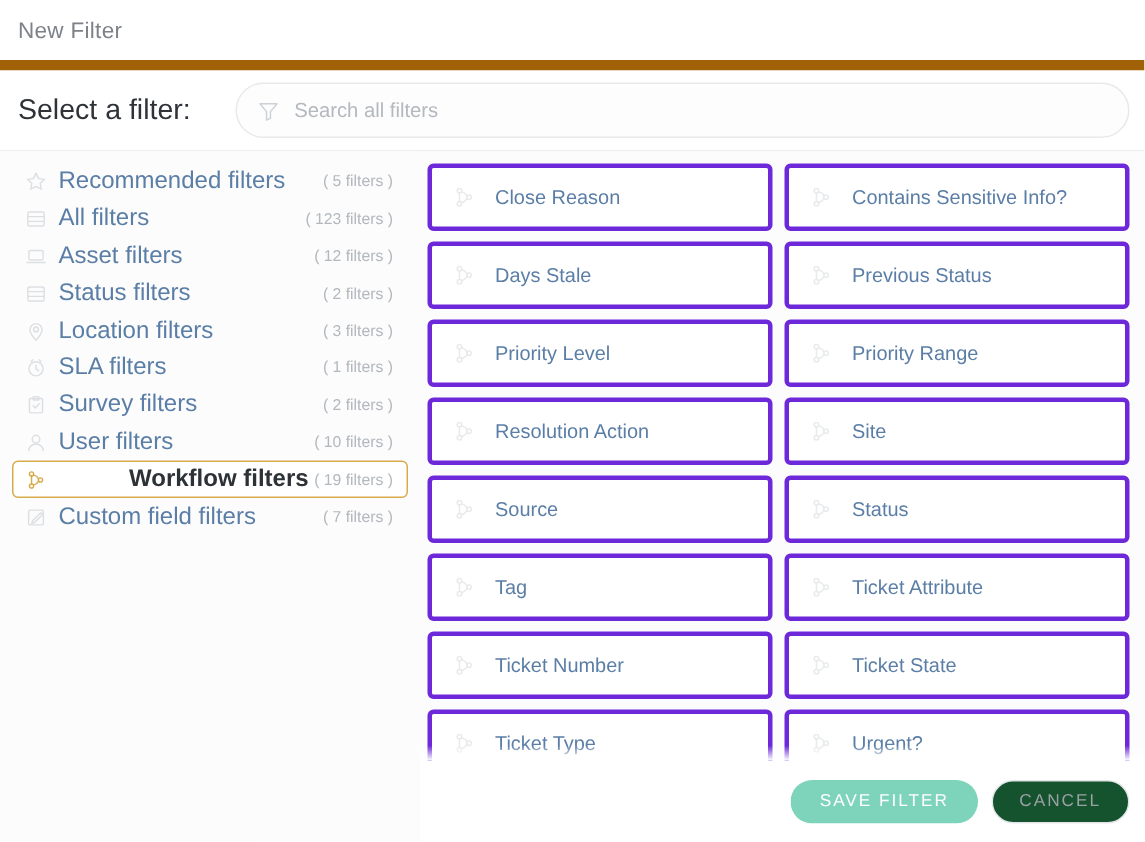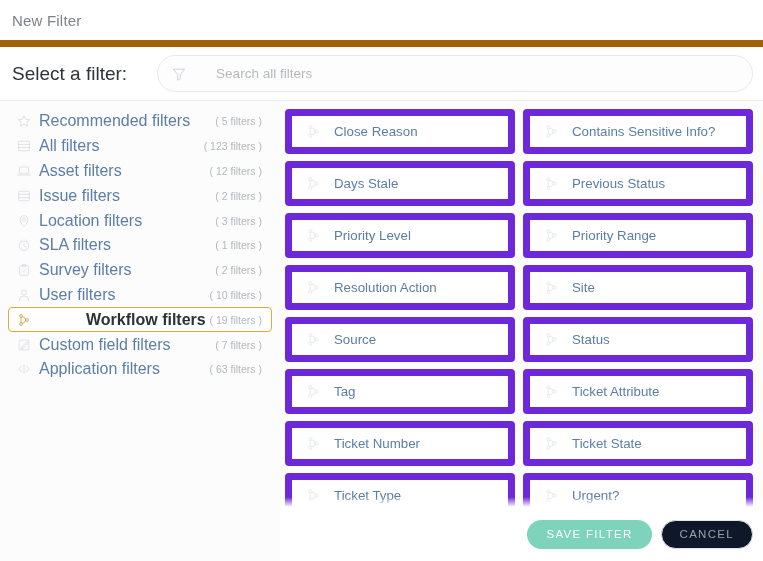--- a/index.html
+++ b/index.html
@@ -44,21 +44,20 @@
   .searchbox {
     flex: 1;
     height: 37px;
     background: #fdfdfe;
     border: 1px solid #e7e9eb;
     border-radius: 19px;
     display: flex;
     align-items: center;
     padding: 0 14px;
     margin-right: 5px;
-    gap: 20px;
   }
   .searchbox .funnel { margin-right: 10px; display: flex; align-items: center; }
   .search-input {
     flex: 1;
     border: none;
     outline: none;
     background: transparent;
     font-family: "Liberation Sans", sans-serif;
     font-size: 13.5px;
     color: #6c7278;
@@ -125,21 +124,21 @@
   }
   .cards-grid {
     display: grid;
     grid-template-columns: 1fr 1fr;
     column-gap: 8px;
     row-gap: 7px;
   }
   .card {
     height: 45px;
     background: #ffffff;
-    border: 7px solid #6d28d9;
+    border: 3px solid #6d28d9;
     border-radius: 4px;
     display: flex;
     align-items: center;
     padding: 0 14px;
     cursor: pointer;
   }
   .card .cicon {
     width: 28px; min-width: 28px;
     display: flex; align-items: center;
     opacity: .42;
@@ -174,21 +173,21 @@
     border: 1px solid transparent;
     padding: 0 18px;
     font-family: "Liberation Sans", sans-serif;
   }
   .btn-save {
     background: #7ed4bb;
     color: #ffffff;
     min-width: 97px;
   }
   .btn-cancel {
-    background: #0f172a;
+    background: #14532d;
     color: #9aa0a6;
     border-color: #e3e5e8;
     min-width: 82px;
   }
 
   .fadebar {
     position: absolute;
     left: 0; right: 0; bottom: 54px;
     height: 10px;
     background: linear-gradient(to bottom, rgba(252,252,253,0), #ffffff);
@@ -246,21 +245,21 @@
         <span class="side-label">Asset filters</span>
         <span class="side-count">( 12 filters )</span>
       </div>
       <div class="side-item">
         <span class="sicon">
           <svg width="14" height="14" viewBox="0 0 16 16">
             <rect x="1.8" y="2.6" width="12.4" height="10.8" rx="1" fill="none" stroke="#c3c8cd" stroke-width="1.1"></rect>
             <path d="M1.8 6.2h12.4M1.8 9.8h12.4" stroke="#c3c8cd" stroke-width="1.1"></path>
           </svg>
         </span>
-        <span class="side-label">Issue filters</span>
+        <span class="side-label">Status filters</span>
         <span class="side-count">( 2 filters )</span>
       </div>
       <div class="side-item">
         <span class="sicon">
           <svg width="14" height="14" viewBox="0 0 16 16">
             <path d="M8 14.6s4.6-5 4.6-8A4.6 4.6 0 0 0 3.4 6.6c0 3 4.6 8 4.6 8z" fill="none" stroke="#c3c8cd" stroke-width="1.1"></path>
             <circle cx="8" cy="6.4" r="1.8" fill="none" stroke="#c3c8cd" stroke-width="1.1"></circle>
           </svg>
         </span>
         <span class="side-label">Location filters</span>
@@ -311,29 +310,20 @@
       </div>
       <div class="side-item">
         <span class="sicon">
           <svg width="14" height="14" viewBox="0 0 16 16">
             <rect x="2.4" y="2.4" width="11.2" height="11.2" rx="1" fill="none" stroke="#c3c8cd" stroke-width="1.1"></rect>
             <path d="M11.6 4.3L5.4 10.5l-.7 2.1 2.1-.7 6.2-6.2z" fill="none" stroke="#c3c8cd" stroke-width="1.1" stroke-linejoin="round"></path>
           </svg>
         </span>
         <span class="side-label">Custom field filters</span>
         <span class="side-count">( 7 filters )</span>
-      </div>
-      <div class="side-item">
-        <span class="sicon">
-          <svg width="14" height="14" viewBox="0 0 16 16">
-            <path d="M5.6 4.4L1.8 8l3.8 3.6M10.4 4.4L14.2 8l-3.8 3.6M8 3.4v9.2" fill="none" stroke="#c3c8cd" stroke-width="1.1" stroke-linecap="round" stroke-linejoin="round"></path>
-          </svg>
-        </span>
-        <span class="side-label">Application filters</span>
-        <span class="side-count">( 63 filters )</span>
       </div>
     </div>
 
   <div class="cards-pane">
     <div class="cards-grid">
         <div class="card">
           <span class="cicon">
             <svg width="15" height="15" viewBox="0 0 16 16">
               <circle cx="4.6" cy="3.4" r="1.6" fill="none" stroke="#c9ced3" stroke-width="1.1"></circle>
               <circle cx="4.6" cy="12.6" r="1.6" fill="none" stroke="#c9ced3" stroke-width="1.1"></circle>

